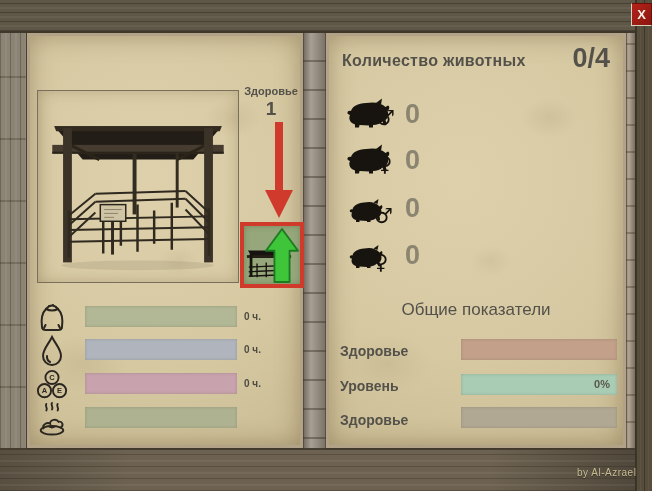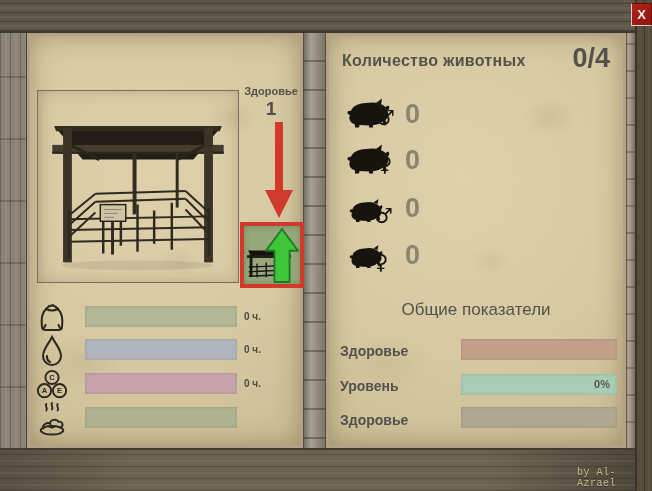--- a/index.html
+++ b/index.html
@@ -120,21 +120,21 @@
 
   .stats-title{position:absolute;left:0;top:264px;width:100%;text-align:center;font-size:17px;font-weight:normal;}
   .stat-label{position:absolute;left:11px;height:16px;font-size:14px;font-weight:bold;}
   .stat-bar{
     position:absolute;left:132px;width:156px;height:21px;box-sizing:border-box;
     box-shadow:inset 0 0 3px rgba(70,60,40,.25);
     text-align:right;font-size:11px;font-weight:bold;color:#5a584e;line-height:21px;padding-right:7px;
   }
   .credit{
     position:absolute;left:577px;top:467px;
-    font-family:Liberation Mono, monospace;
+    font-family:Liberation Sans, sans-serif;
     font-size:10px;color:#c9bd92;letter-spacing:.5px;text-shadow:0 1px 1px rgba(0,0,0,.4);
   }
 </style>
 </head>
 <body>
 
 <div class="screen">
 
   <div class="wood-base"></div>
   <div class="wood-top"></div>

